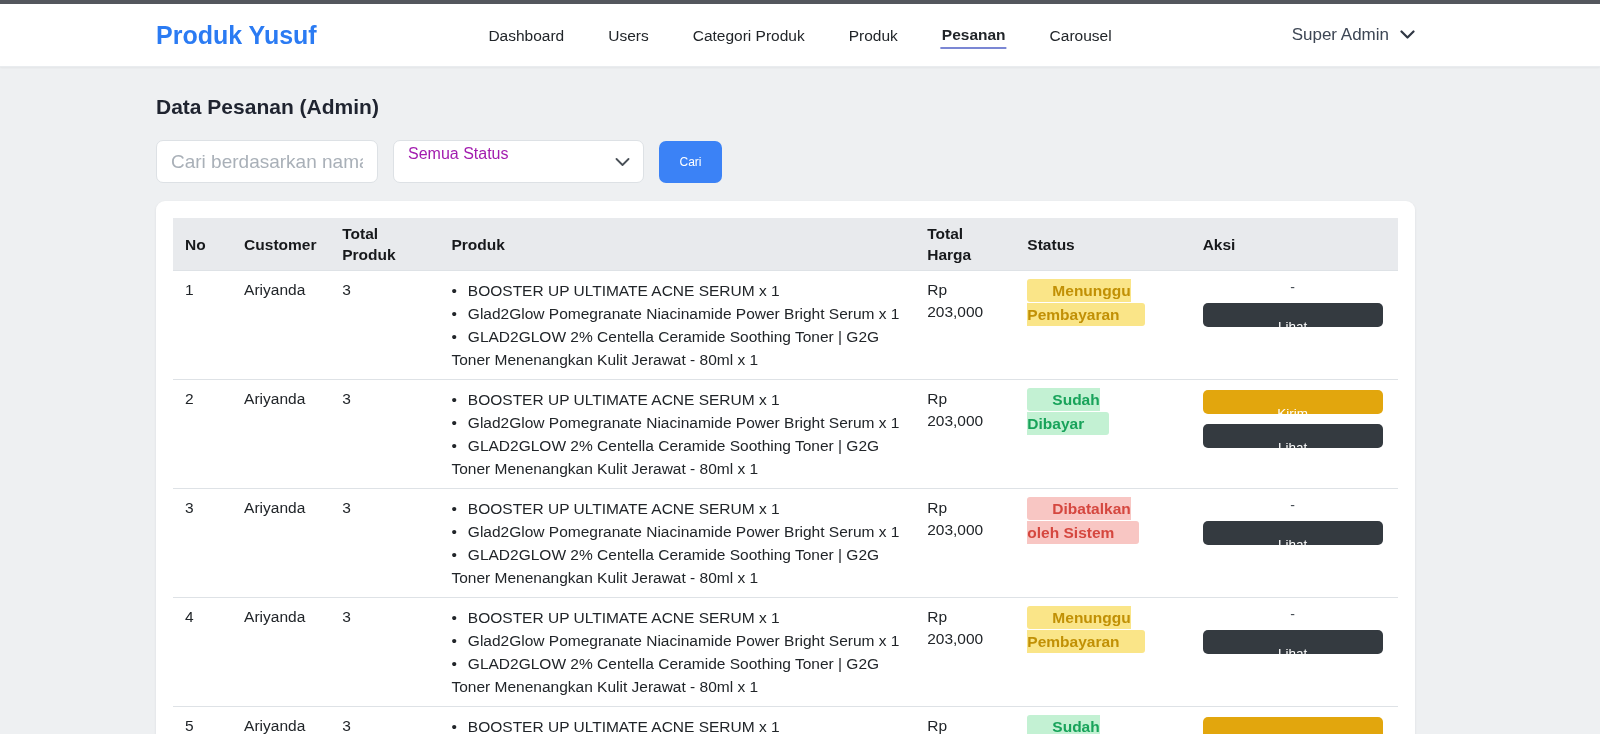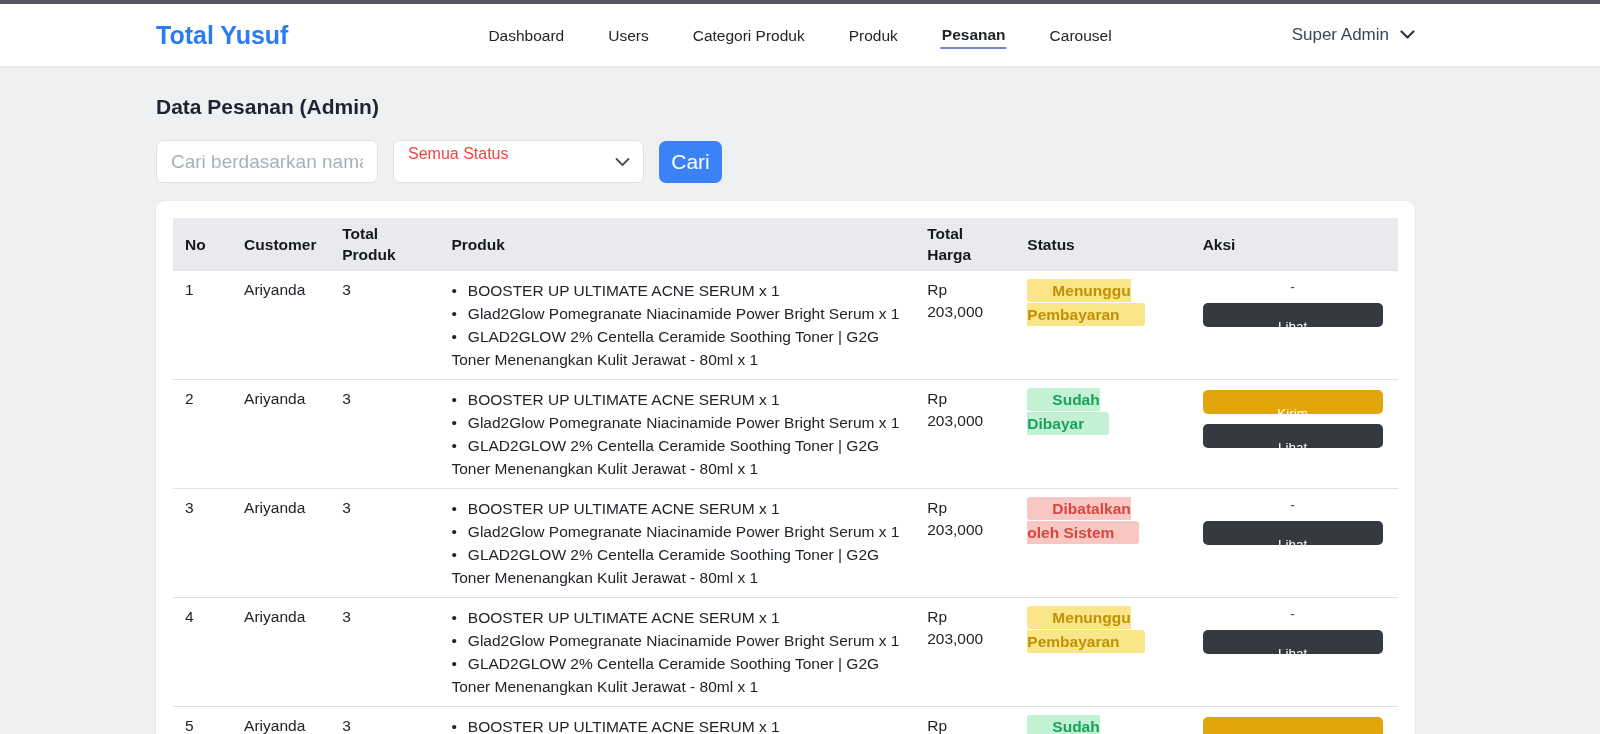--- a/index.html
+++ b/index.html
@@ -50,27 +50,27 @@
   .filter-bar{display:flex;align-items:center;gap:15px;margin-top:21px;}
   .search-input{
     width:222px;height:43px;border:1px solid #dde1e5;border-radius:7px;
     padding:0 14px;font-size:19px;background:#fff;color:#212529;
     font-family:inherit;outline:none;
   }
   .search-input::placeholder{color:#a9b0b8;}
   .select-wrap{position:relative;width:251px;}
   .status-select{
     width:100%;height:43px;border:1px solid #dde1e5;border-radius:7px;
-    padding:0 38px 16px 14px;font-size:16px;color:#ef4444;background:#fff;
+    padding:0 38px 16px 14px;font-size:16px;color:#a21caf;background:#fff;
     appearance:none;-webkit-appearance:none;font-family:inherit;outline:none;cursor:pointer;
   }
   .select-chevron{position:absolute;right:14px;top:50%;transform:translateY(-50%);pointer-events:none;}
   .search-button{
     width:63px;height:42px;background:var(--c-accent);color:#fff;border:none;
-    border-radius:7px;font-size:21px;font-family:inherit;cursor:pointer;
+    border-radius:7px;font-size:12px;font-family:inherit;cursor:pointer;
   }
 
   .card{
     margin-top:18px;background:#fff;border-radius:9px;
     box-shadow:0 1px 3px rgba(15,23,42,.08);padding:17px;
   }
   table{width:100%;border-collapse:collapse;table-layout:fixed;}
   thead th{
     background:#e8eaed;text-align:left;font-size:15.5px;font-weight:700;
     padding:5px 12px;height:52px;vertical-align:middle;line-height:21px;color:#17191c;
@@ -100,21 +100,21 @@
   .btn-dark{background:var(--c-btn-dark);}
   .btn-warning{background:var(--c-btn-warning);}
 </style>
 </head>
 <body>
 
 <div class="top-strip"></div>
 
 <header class="navbar">
   <div class="navbar-inner">
-    <div class="brand">Total Yusuf</div>
+    <div class="brand">Produk Yusuf</div>
     <nav class="nav-links" id="nav-links">
         <span class="nav-link">Dashboard</span>
         <span class="nav-link">Users</span>
         <span class="nav-link">Categori Produk</span>
         <span class="nav-link">Produk</span>
         <span class="nav-link active">Pesanan</span>
         <span class="nav-link">Carousel</span>
       </nav>
     <div class="user-menu">
       <span>Super Admin</span>

